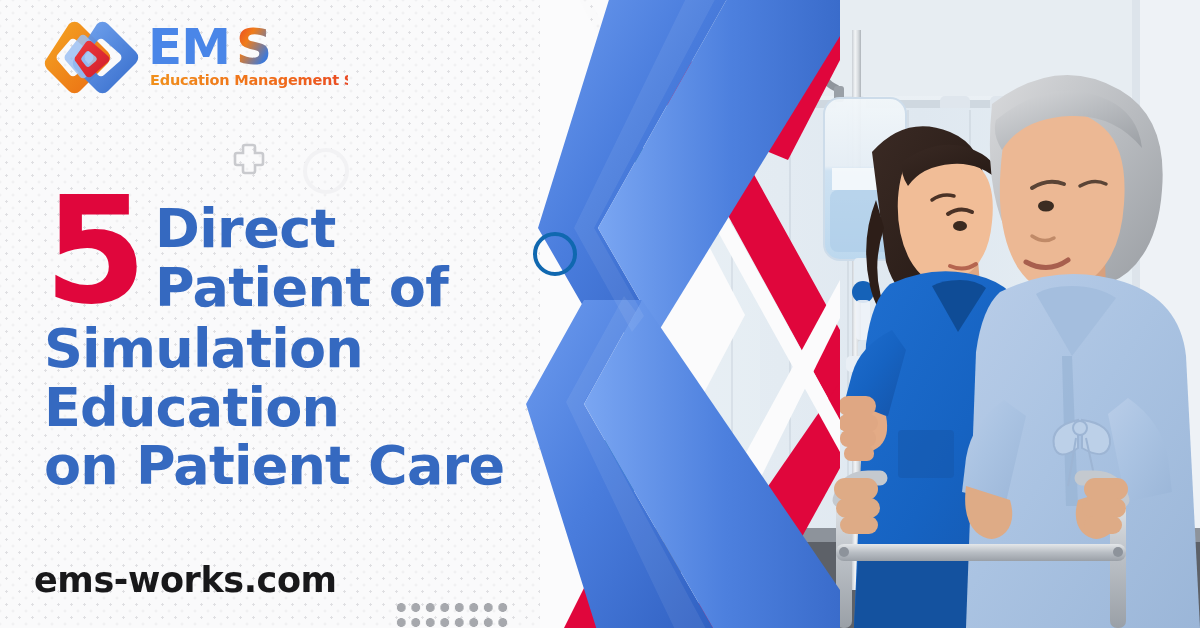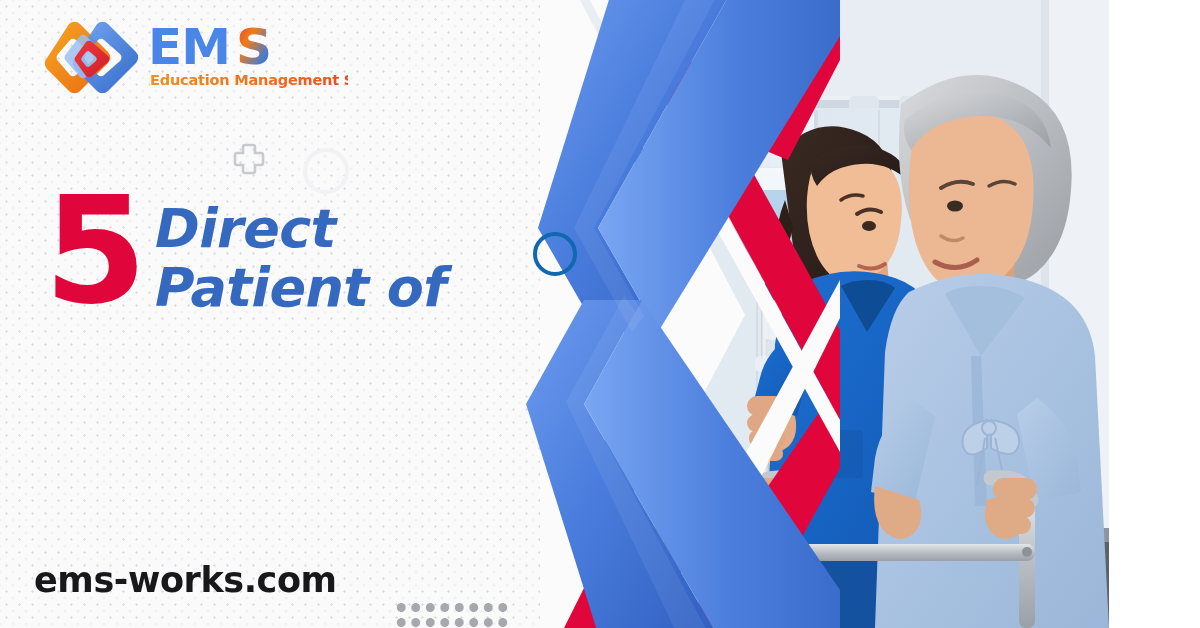--- a/index.html
+++ b/index.html
@@ -2,21 +2,21 @@
 <html><head>
 <meta charset="utf-8">
 <style>
   html,body{margin:0;padding:0;}
   body{
     width:1200px;height:628px;overflow:hidden;
     font-family:"Liberation Sans", sans-serif;
     background:#ffffff;
   }
   #banner{
-    position:relative;width:1109px;height:628px;overflow:hidden;
+    position:relative;width:1200px;height:628px;overflow:hidden;
     background:#bef264;
   }
 
   
   .left-panel{
     position:absolute;left:0;top:0;width:640px;height:628px;
     background-color:#fafafb;
     background-image:
       radial-gradient(circle, rgba(160,160,170,.30) 1.1px, transparent 1.2px),
       radial-gradient(circle, rgba(170,170,180,.16) 1.0px, transparent 1.1px);
@@ -49,21 +49,20 @@
   .big-num{
     font-size:148px;line-height:.88;font-weight:700;
     color:#e0063c;letter-spacing:-4px;
     font-family:"DejaVu Sans", sans-serif;
   }
   .hl-right{
     margin-left:12px;padding-top:14px;
     font-size:54px;line-height:1.09;font-weight:700;
     color:#3569c0;letter-spacing:-.6px;
     font-family:"DejaVu Sans", sans-serif;
-    font-style:italic;
   }
   .hl-rest{
     margin-top:2px;
     font-size:54px;line-height:1.09;font-weight:700;
     color:#3569c0;letter-spacing:-.8px;
     font-family:"DejaVu Sans", sans-serif;
   }
 
   
   .url{
@@ -399,17 +398,21 @@
   </div>
 
   <div class="headline">
     <div class="hl-top">
       <div class="big-num">5</div>
       <div class="hl-right">
         <div>Direct</div>
         <div>Patient of</div>
       </div>
     </div>
+    <div class="hl-rest">
+      <div>Simulation Education</div>
+      <div>on Patient Care</div>
+    </div>
   </div>
 
   <div class="url">ems-works.com</div>
 
 </div>
 
 </body></html>

